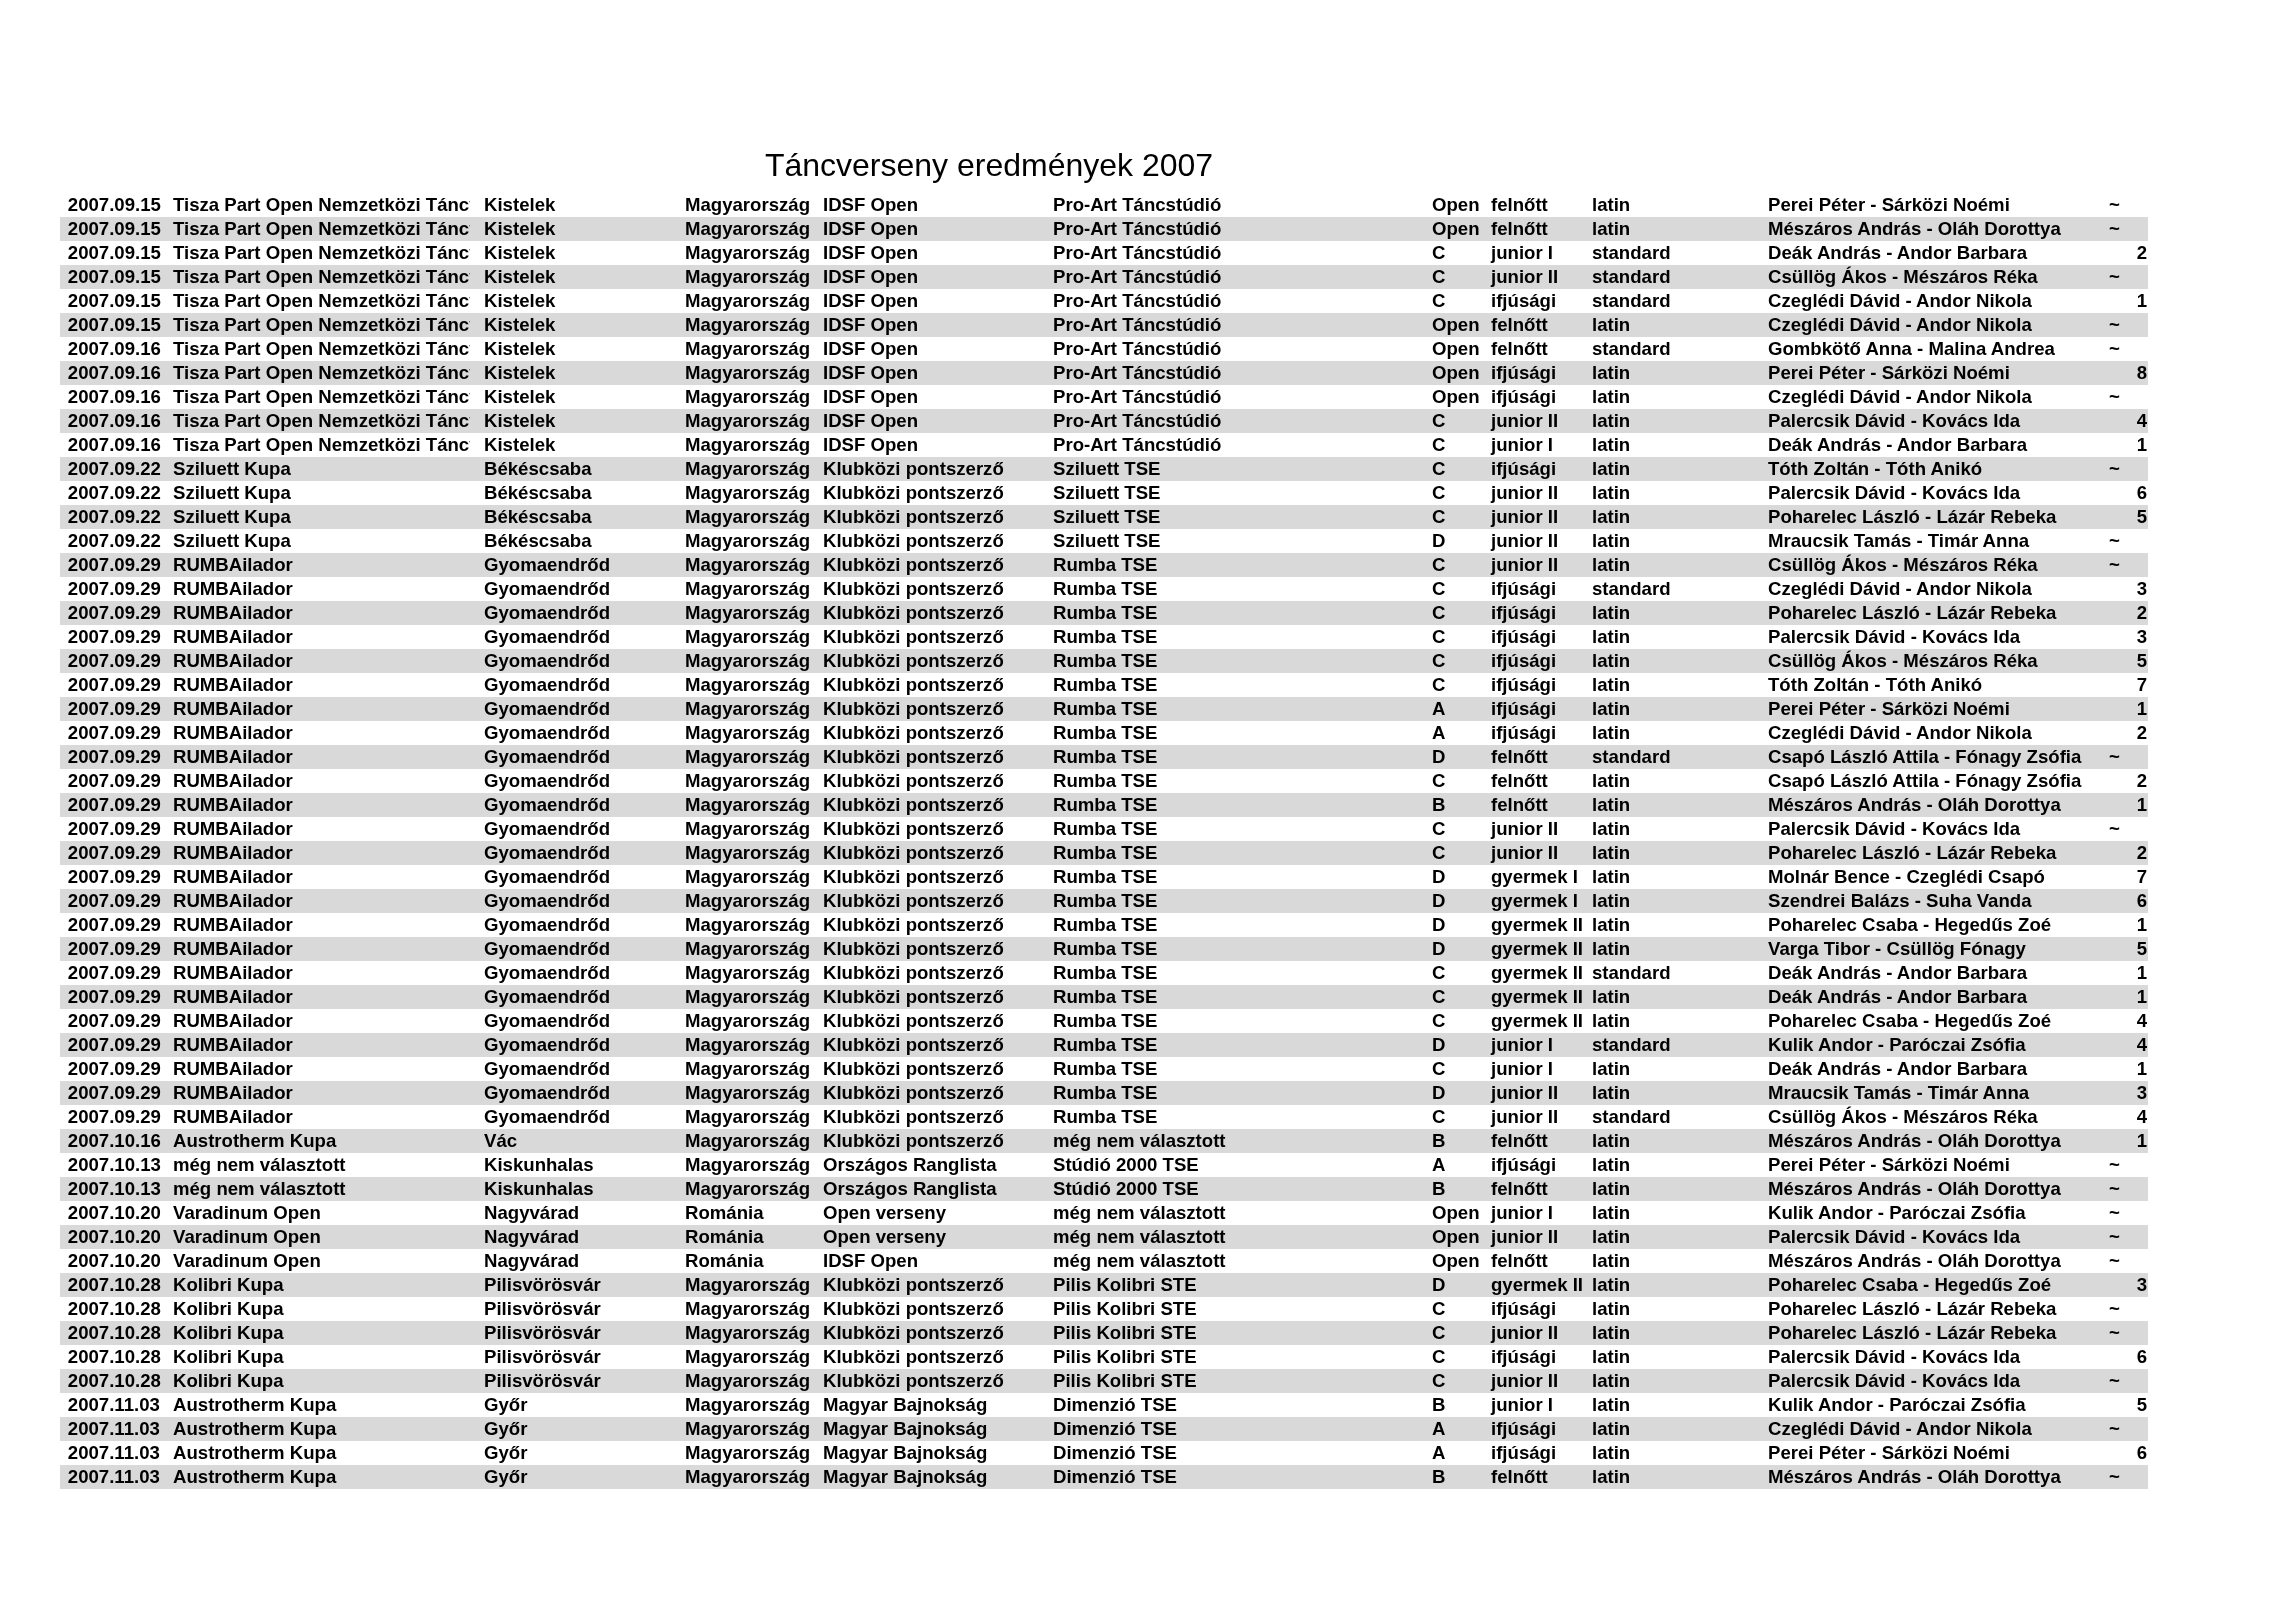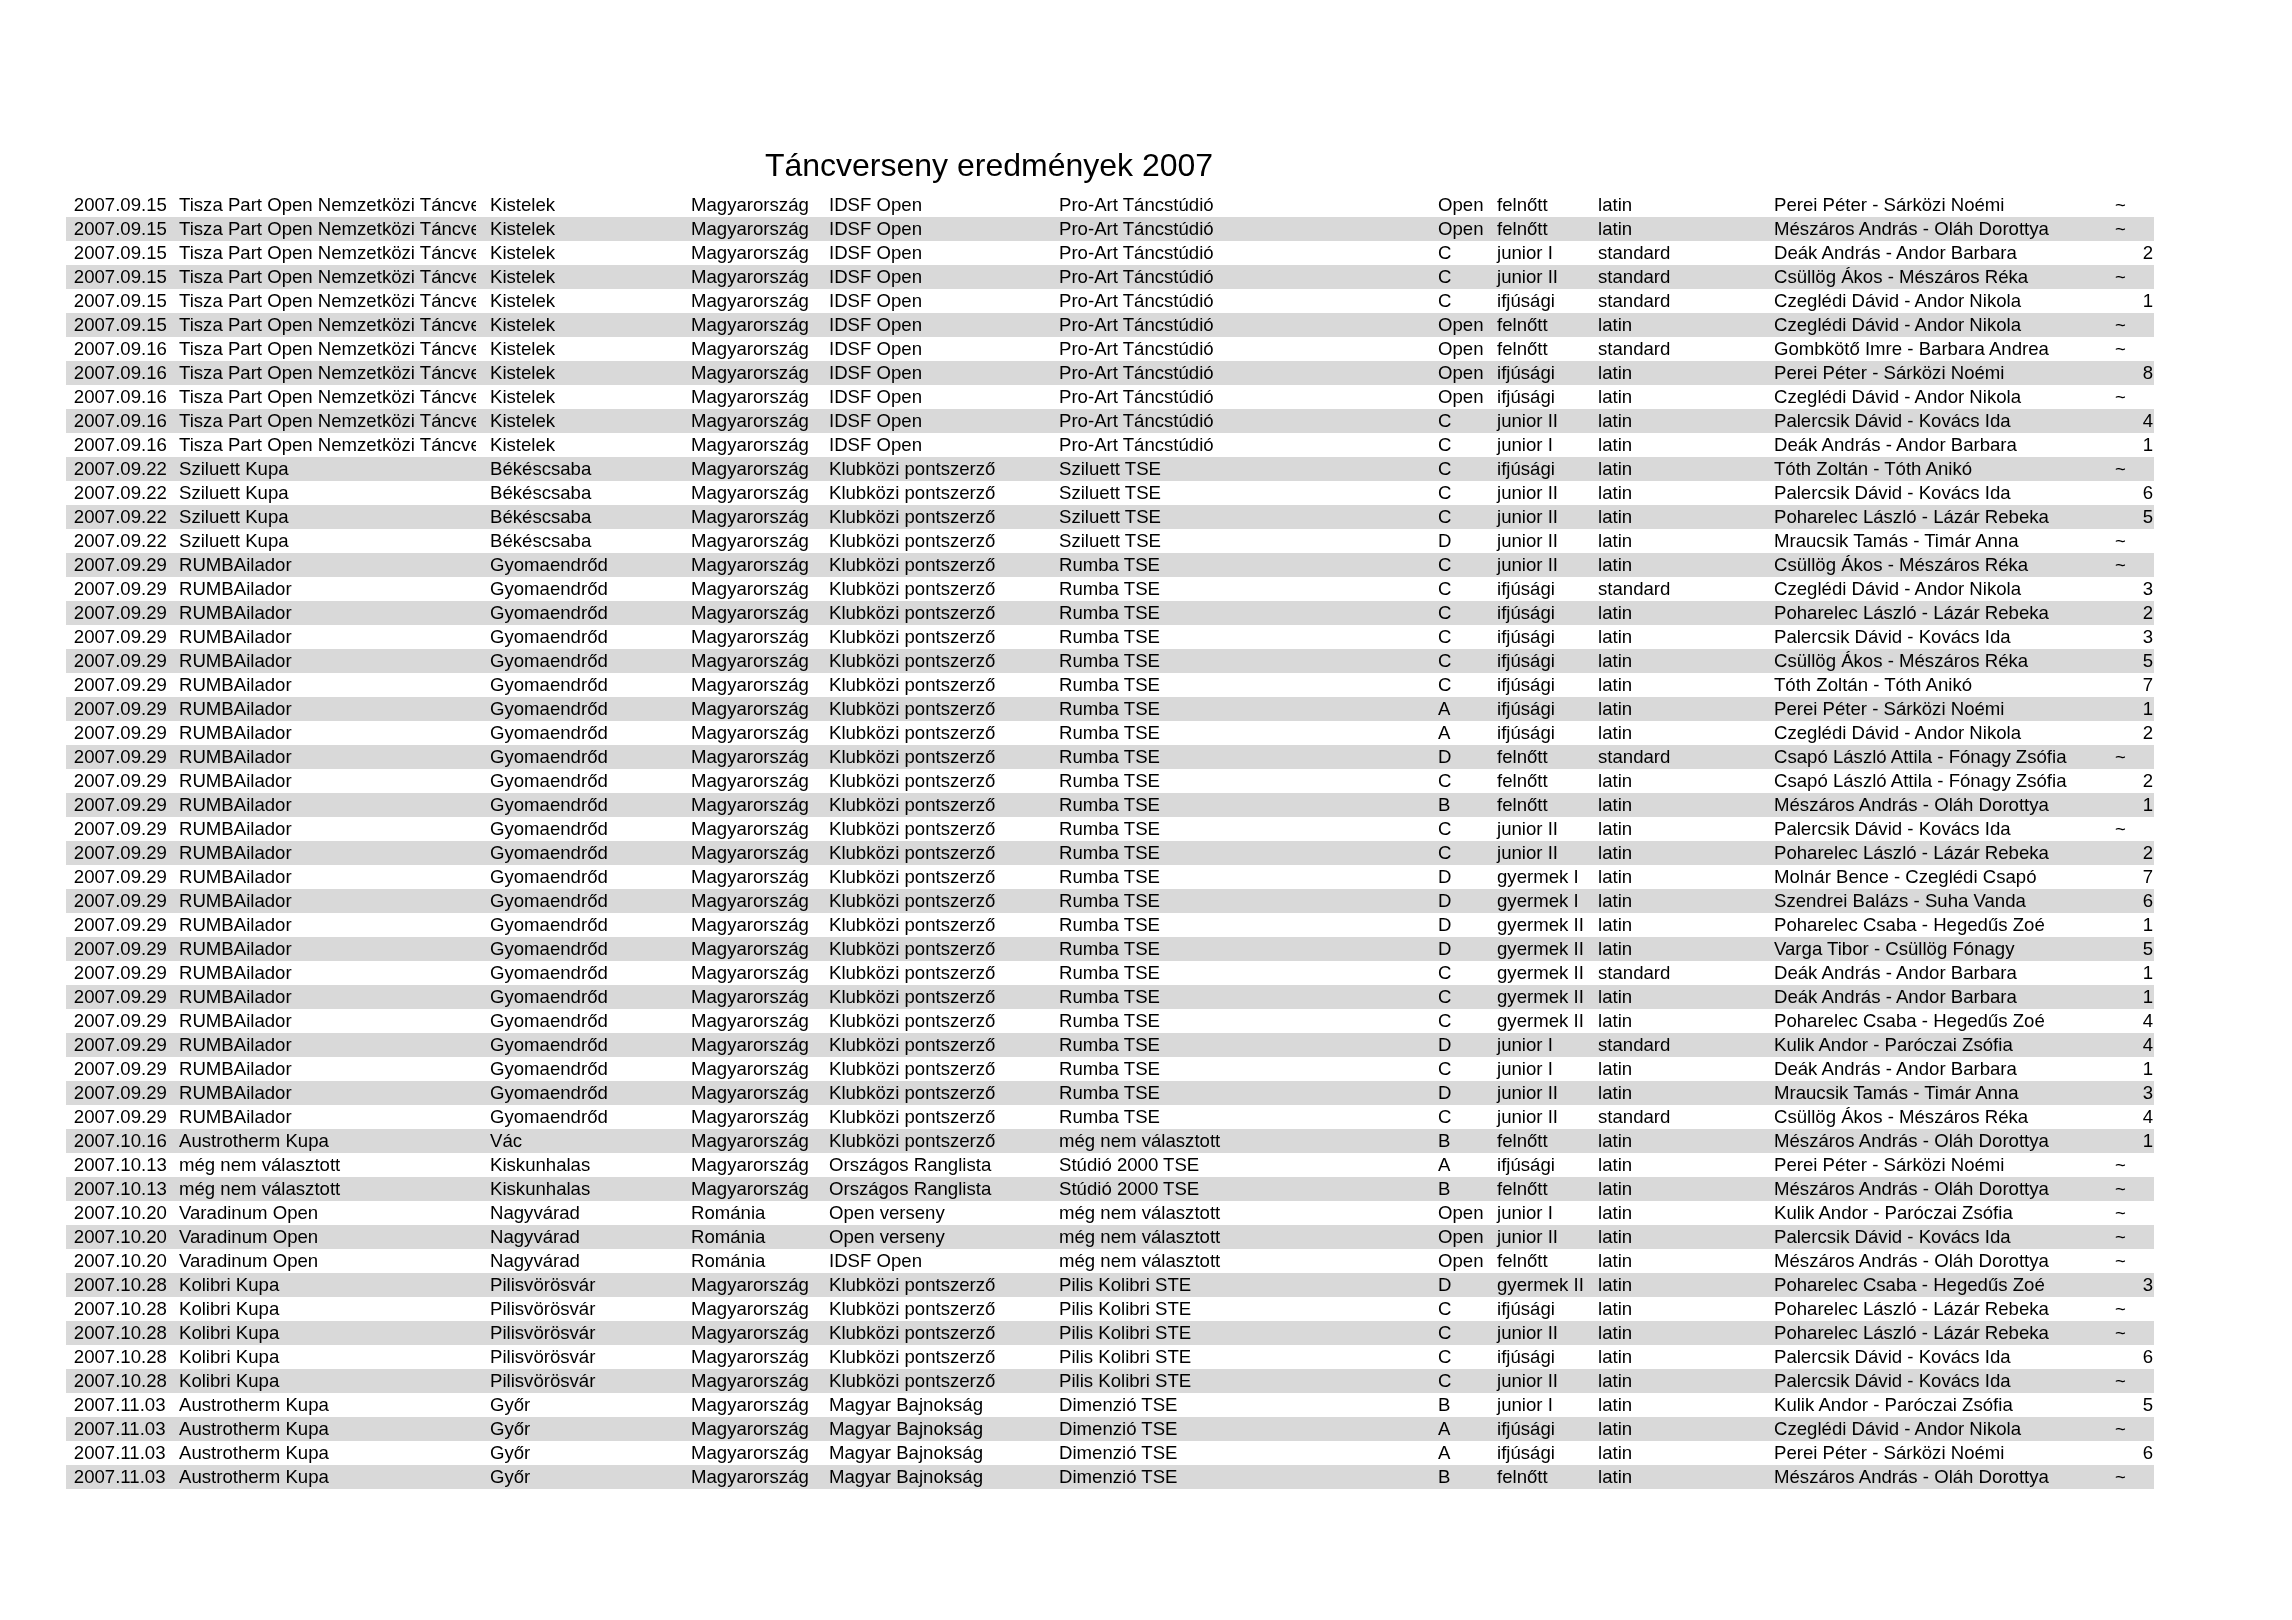--- a/index.html
+++ b/index.html
@@ -14,22 +14,23 @@
   .page-title{
     position:absolute;
     top:147px;left:0;width:1978px;
     text-align:center;
     font-size:32px;
     font-weight:400;
     letter-spacing:0;
   }
   .table{
     position:absolute;
-    top:193px;left:66px;
+    top:193px;left:60px;
     width:2088px;
+    font-weight:bold;
   }
   .row{
     position:relative;
     height:24px;
     background:#ffffff;
   }
   .row.alt{background:#d9d9d9;}
   .cell{
     position:absolute;top:0;height:24px;
     line-height:24px;
@@ -136,21 +137,21 @@
     <div class="row">
     <span class="cell c0">2007.09.16</span>
     <span class="cell c1">Tisza Part Open Nemzetközi Táncverseny</span>
     <span class="cell c2">Kistelek</span>
     <span class="cell c3">Magyarország</span>
     <span class="cell c4">IDSF Open</span>
     <span class="cell c5">Pro-Art Táncstúdió</span>
     <span class="cell c6">Open</span>
     <span class="cell c7">felnőtt</span>
     <span class="cell c8">standard</span>
-    <span class="cell c9">Gombkötő Imre - Barbara Andrea</span>
+    <span class="cell c9">Gombkötő Anna - Malina Andrea</span>
     <span class="cell c10">~</span>
   </div>
     <div class="row alt">
     <span class="cell c0">2007.09.16</span>
     <span class="cell c1">Tisza Part Open Nemzetközi Táncverseny</span>
     <span class="cell c2">Kistelek</span>
     <span class="cell c3">Magyarország</span>
     <span class="cell c4">IDSF Open</span>
     <span class="cell c5">Pro-Art Táncstúdió</span>
     <span class="cell c6">Open</span>

